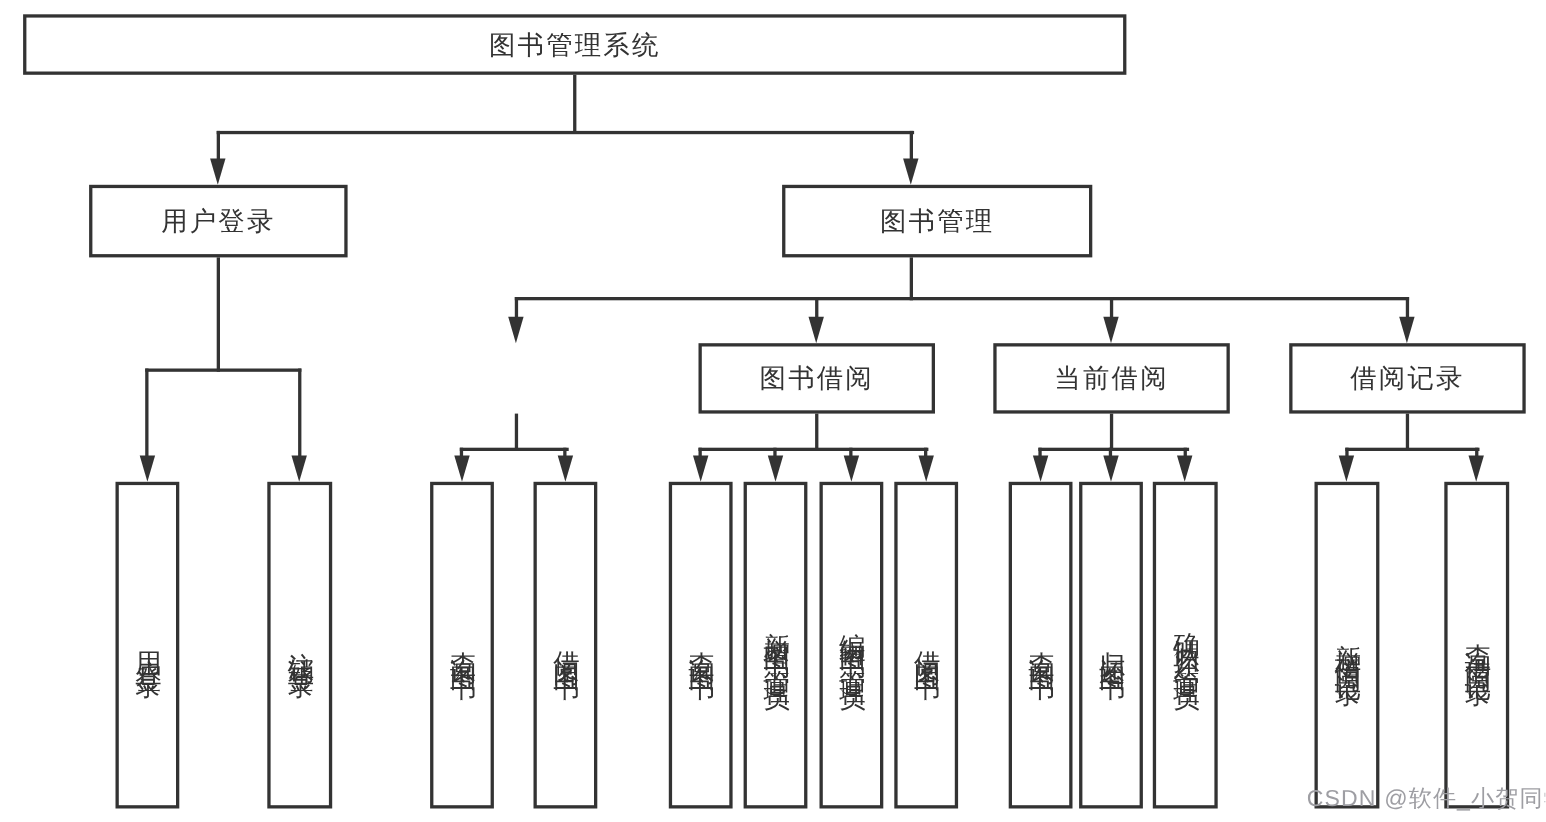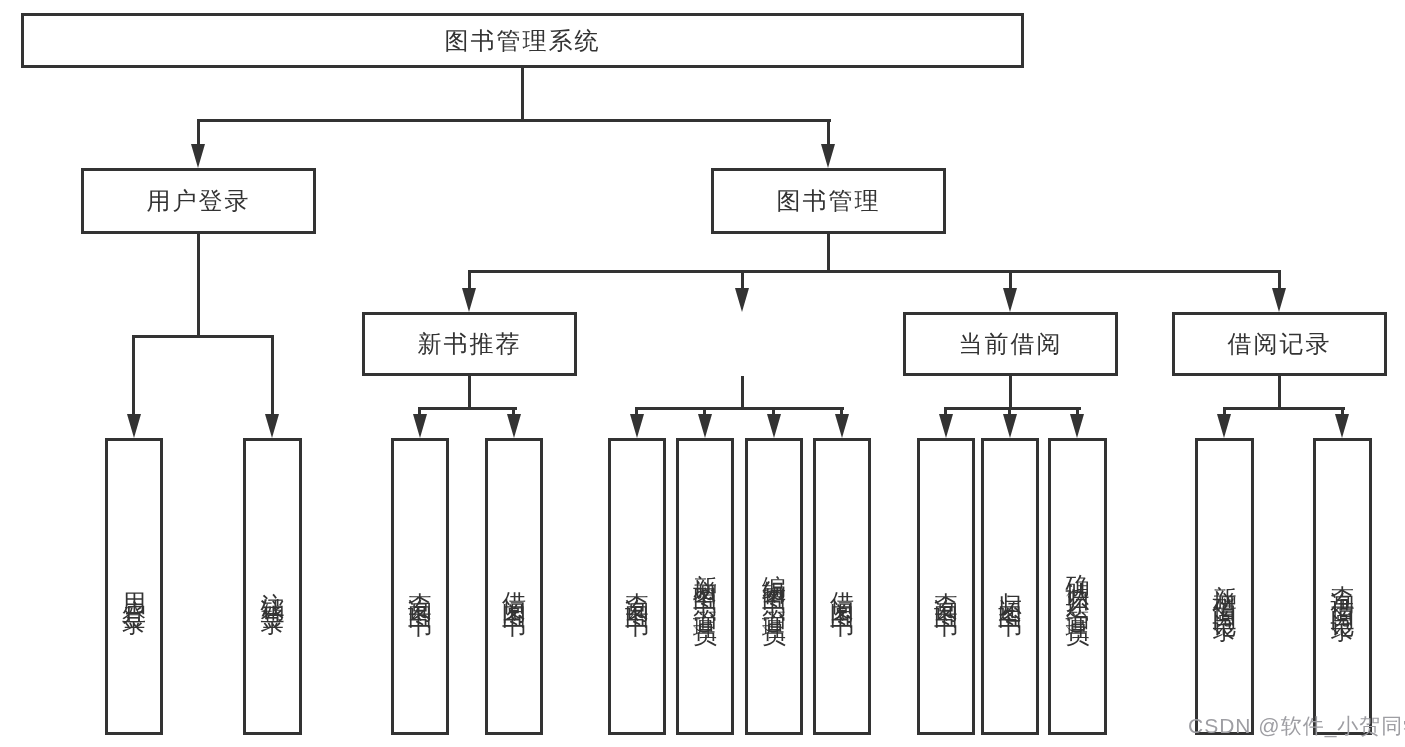--- a/index.html
+++ b/index.html
@@ -39,21 +39,21 @@
   <div class="line" style="left:521px;top:68px;width:3px;height:52px;"></div>
   <div class="line" style="left:197px;top:119px;width:634px;height:3px;"></div>
   <div class="line" style="left:197px;top:119px;width:3px;height:28px;"></div>
   <div class="arrow" style="left:191px;top:144px;"></div>
   <div class="line" style="left:827px;top:119px;width:3px;height:28px;"></div>
   <div class="arrow" style="left:821px;top:144px;"></div>
 
   <div class="box" style="left:81px;top:168px;width:235px;height:66px;">
     <span>用户登录</span>
   </div>
-  <div class="box" style="left:711px;top:168px;width:235px;height:66px;">
+  <div class="box" style="left:711px;top:168px;width:282px;height:66px;">
     <span>图书管理</span>
   </div>
 
   <div class="line" style="left:197px;top:234px;width:3px;height:104px;"></div>
   <div class="line" style="left:132px;top:335px;width:142px;height:3px;"></div>
   <div class="line" style="left:132px;top:335px;width:3px;height:82px;"></div>
   <div class="arrow" style="left:127px;top:414px;"></div>
   <div class="line" style="left:271px;top:335px;width:3px;height:82px;"></div>
   <div class="arrow" style="left:265px;top:414px;"></div>
 
@@ -61,22 +61,22 @@
   <div class="line" style="left:468px;top:270px;width:813px;height:3px;"></div>
   <div class="line" style="left:468px;top:270px;width:3px;height:20px;"></div>
   <div class="arrow" style="left:462px;top:288px;"></div>
   <div class="line" style="left:741px;top:270px;width:3px;height:20px;"></div>
   <div class="arrow" style="left:735px;top:288px;"></div>
   <div class="line" style="left:1009px;top:270px;width:3px;height:20px;"></div>
   <div class="arrow" style="left:1003px;top:288px;"></div>
   <div class="line" style="left:1278px;top:270px;width:3px;height:20px;"></div>
   <div class="arrow" style="left:1272px;top:288px;"></div>
 
-  <div class="box" style="left:362px;top:312px;width:215px;height:64px;">
-    <span>新书推荐</span>
+  <div class="box" style="left:635px;top:312px;width:215px;height:64px;">
+    <span>图书借阅</span>
   </div>
   <div class="box" style="left:1172px;top:312px;width:215px;height:64px;">
     <span>借阅记录</span>
   </div>
   <div class="box" style="left:903px;top:312px;width:215px;height:64px;">
     <span>当前借阅</span>
   </div>
 
   <div class="line" style="left:468px;top:376px;width:3px;height:34px;"></div>
   <div class="line" style="left:418px;top:407px;width:99px;height:3px;"></div>

